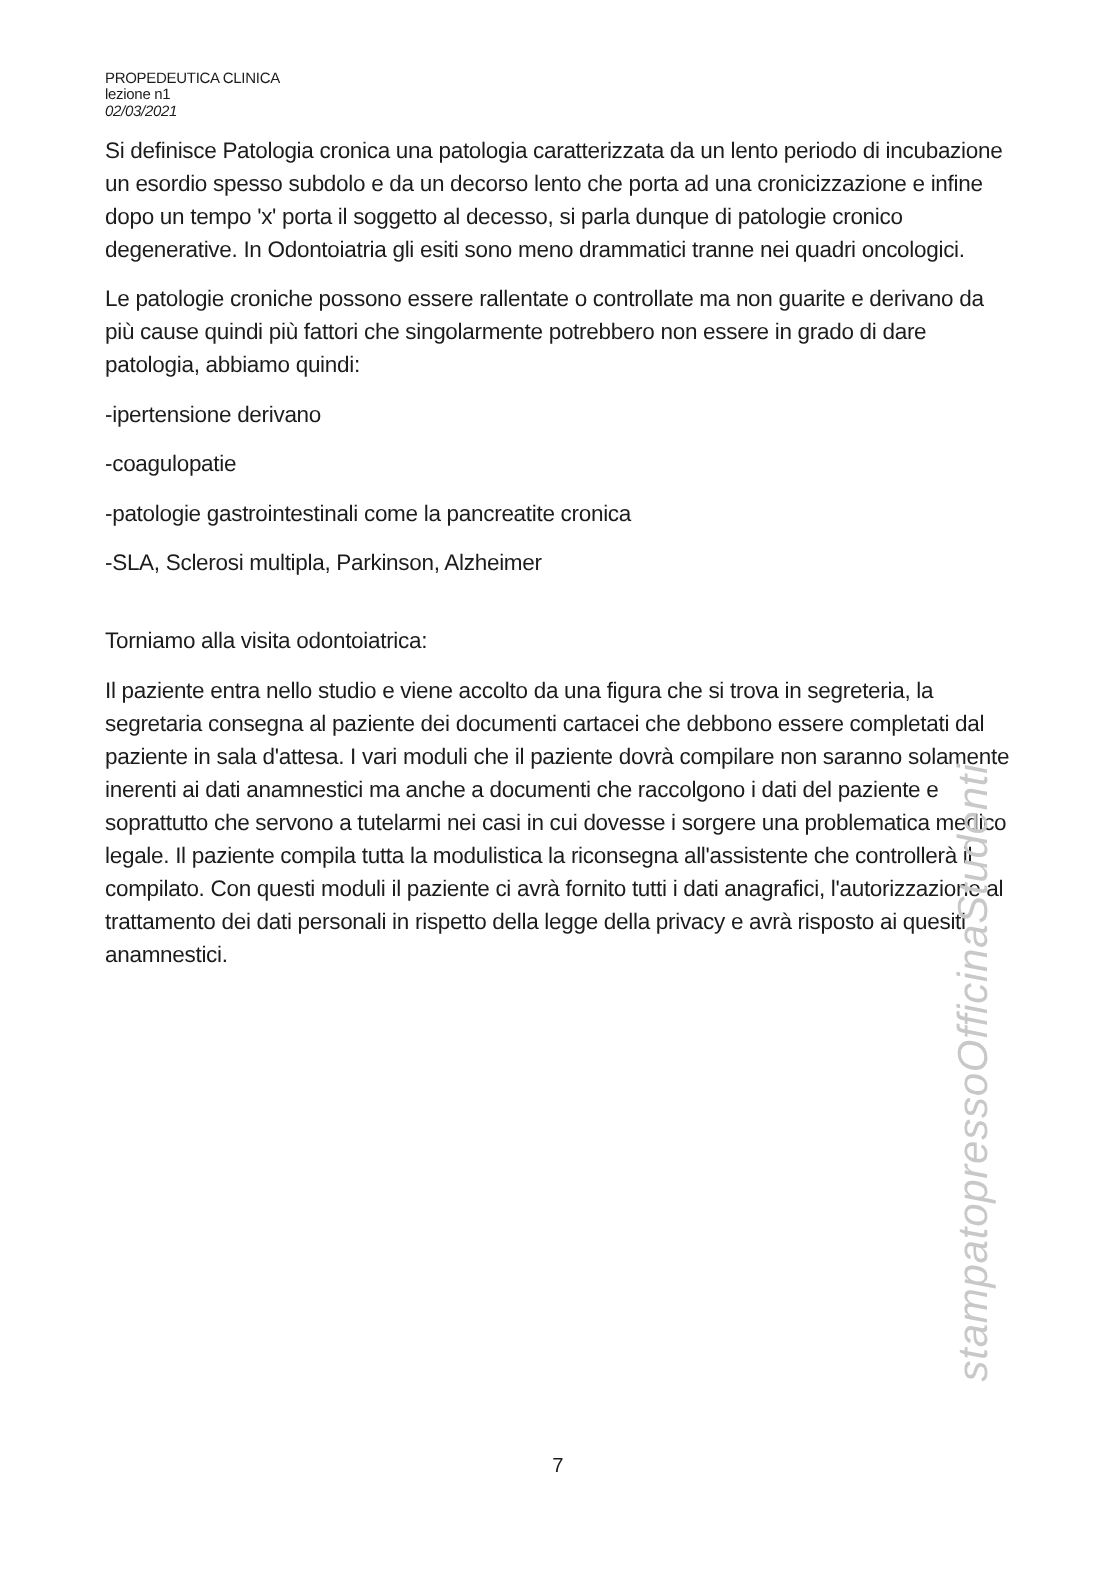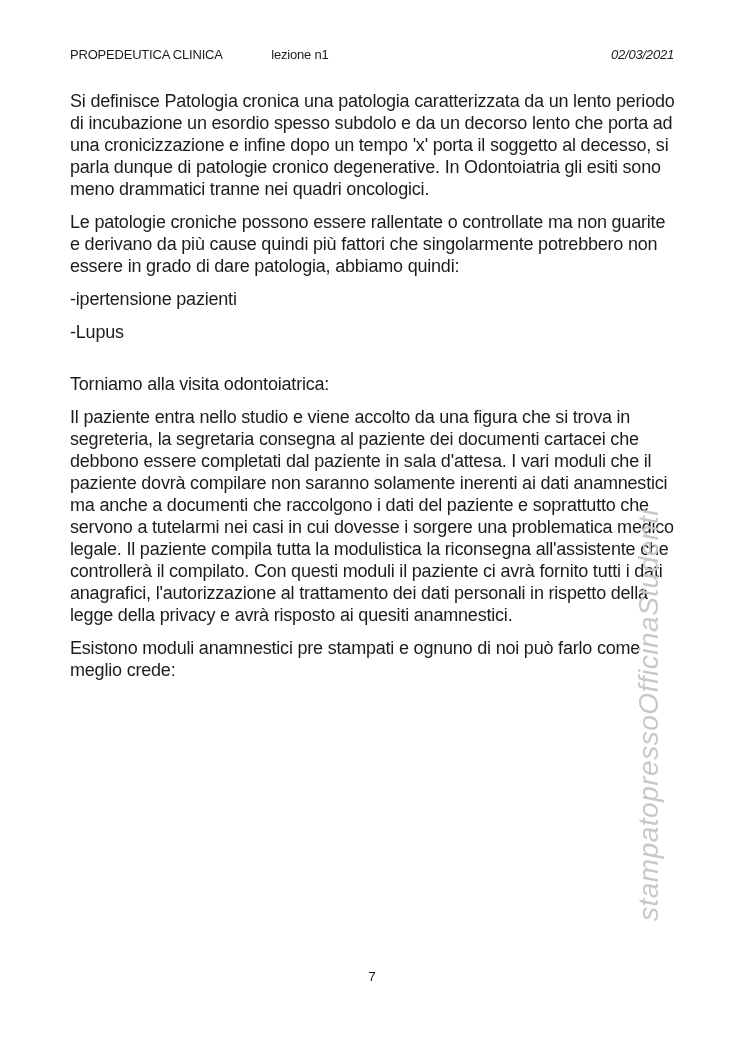--- a/index.html
+++ b/index.html
@@ -16,33 +16,34 @@
     color: #1c1c1c;
     overflow: hidden;
   }
   .doc-header {
     position: absolute;
     top: 47px;
     left: 70px;
     right: 70px;
     display: flex;
     align-items: baseline;
-    font-size: 13px;
+    font-size: 10px;
     letter-spacing: -0.2px;
+    flex-direction: column;
   }
   .doc-header .h-left  { flex: 1; text-align: left; }
   .doc-header .h-mid   { flex: 1; text-align: left; }
   .doc-header .h-right { flex: 1; text-align: right; font-style: italic; }
 
   .content {
     position: absolute;
     top: 90px;
     left: 70px;
     width: 606px;
-    font-size: 18px;
+    font-size: 15px;
     letter-spacing: -0.2px;
     line-height: 22px;
   }
   .content p {
     margin: 0 0 11px 0;
   }
   .content .list-item {
     margin: 0 0 11px 0;
   }
   .content .section-gap {
@@ -79,26 +80,27 @@
   <div class="doc-header">
     <span class="h-left">PROPEDEUTICA CLINICA</span>
     <span class="h-mid">lezione n1</span>
     <span class="h-right">02/03/2021</span>
   </div>
 
   <div class="content">
     <p>Si definisce Patologia cronica una patologia caratterizzata da un lento periodo di incubazione un esordio spesso subdolo e da un decorso lento che porta ad una cronicizzazione e infine dopo un tempo 'x' porta il soggetto al decesso, si parla dunque di patologie cronico degenerative. In Odontoiatria gli esiti sono meno drammatici tranne nei quadri oncologici.</p>
     <p>Le patologie croniche possono essere rallentate o controllate ma non guarite e derivano da più cause quindi più fattori che singolarmente potrebbero non essere in grado di dare patologia, abbiamo quindi:</p>
 
-    <p class="list-item">-ipertensione pazienti</p>
-    <p class="list-item">-Lupus</p>
+    <p class="list-item">-ipertensione derivano</p>
+    <p class="list-item">-coagulopatie</p>
+    <p class="list-item">-patologie gastrointestinali come la pancreatite cronica</p>
+    <p class="list-item">-SLA, Sclerosi multipla, Parkinson, Alzheimer</p>
 
     <p class="section-gap">Torniamo alla visita odontoiatrica:</p>
     <p>Il paziente entra nello studio e viene accolto da una figura che si trova in segreteria, la segretaria consegna al paziente dei documenti cartacei che debbono essere completati dal paziente in sala d'attesa. I vari moduli che il paziente dovrà compilare non saranno solamente inerenti ai dati anamnestici ma anche a documenti che raccolgono i dati del paziente e soprattutto che servono a tutelarmi nei casi in cui dovesse i sorgere una problematica medico legale. Il paziente compila tutta la modulistica la riconsegna all'assistente che controllerà il compilato. Con questi moduli il paziente ci avrà fornito tutti i dati anagrafici, l'autorizzazione al trattamento dei dati personali in rispetto della legge della privacy e avrà risposto ai quesiti anamnestici.</p>
-    <p>Esistono moduli anamnestici pre stampati e ognuno di noi può farlo come meglio crede:</p>
   </div>
 
   <div class="watermark">stampatopressoOfficinaStudenti</div>
 
   <div class="page-footer">
     <span>7</span>
   </div>
 
 </div>
 

